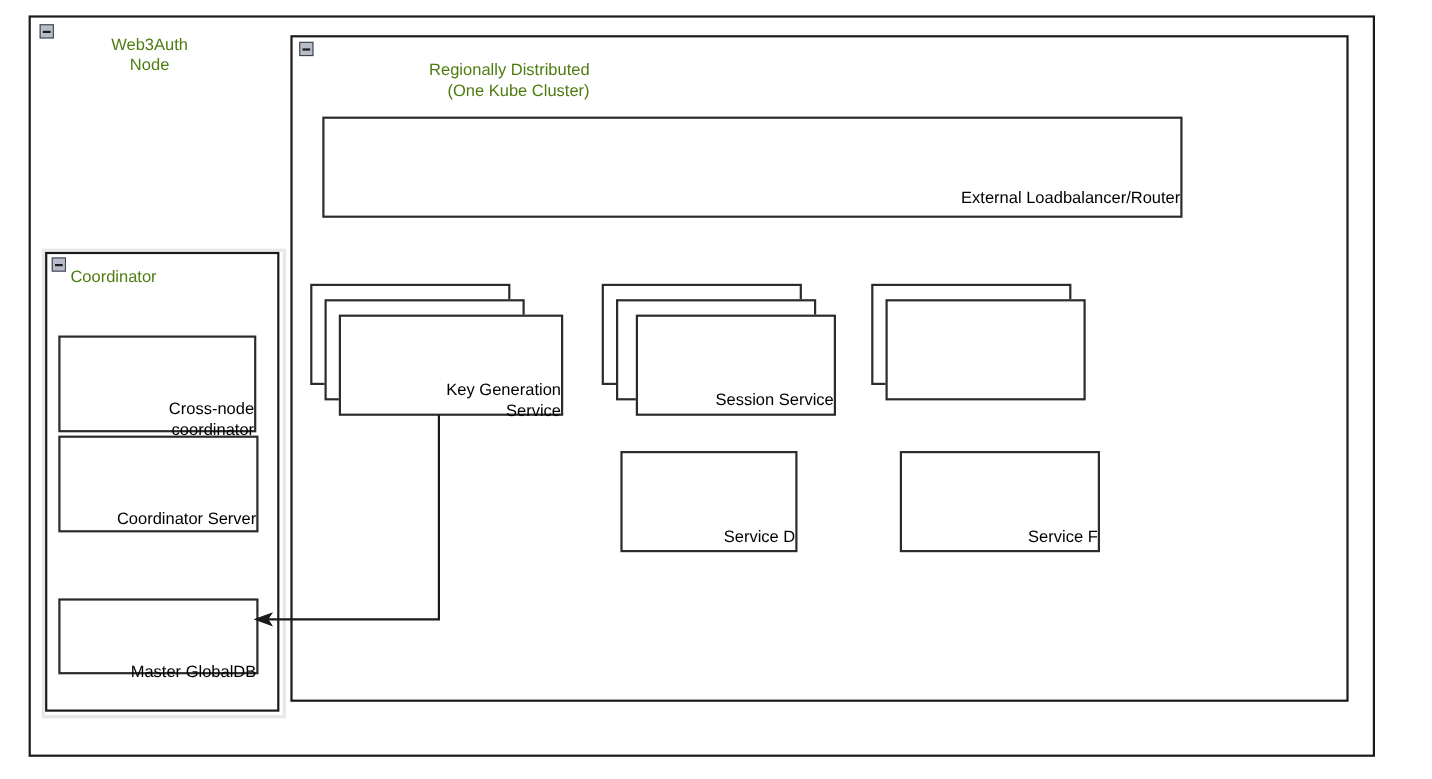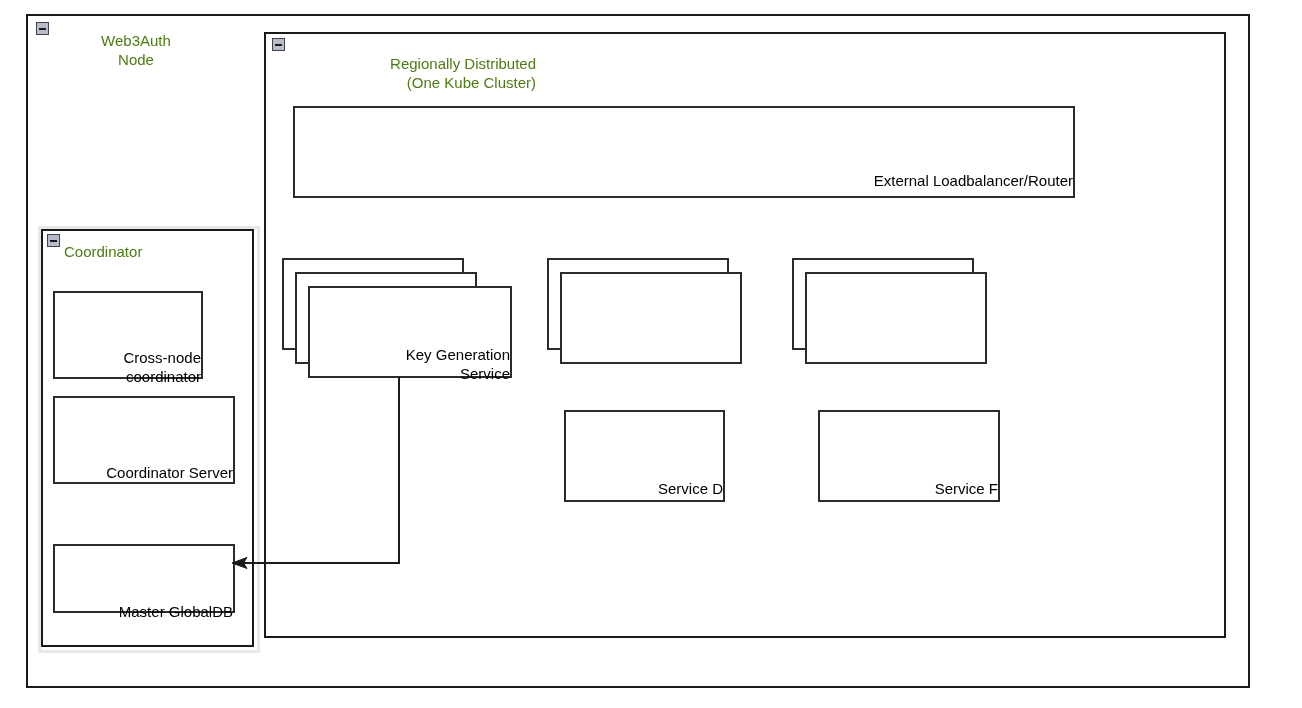--- a/index.html
+++ b/index.html
@@ -127,41 +127,44 @@
 
   <div class="box" style="left:282px; top:258px; width:182px; height:92px;"></div>
   <div class="box" style="left:295px; top:272px; width:182px; height:92px;"></div>
   <div class="box" style="left:308px; top:286px; width:204px; height:92px;">
     <div class="box-label">Key Generation
 Service</div>
   </div>
 
   <div class="box" style="left:547px; top:258px; width:182px; height:92px;"></div>
   <div class="box" style="left:560px; top:272px; width:182px; height:92px;"></div>
+  <div class="box" style="left:578px; top:286px; width:182px; height:92px;">
+    <div class="box-label">Session Service</div>
+  </div>
 
   <div class="box" style="left:792px; top:258px; width:182px; height:92px;"></div>
   <div class="box" style="left:805px; top:272px; width:182px; height:92px;"></div>
 
   <div class="box" style="left:564px; top:410px; width:161px; height:92px;">
     <div class="box-label">Service D</div>
   </div>
 
   <div class="box" style="left:818px; top:410px; width:182px; height:92px;">
     <div class="box-label">Service F</div>
   </div>
 
   <div class="group-frame" style="left:38px; top:226px; width:222px; height:427px;"></div>
 
   <div class="box container-box" style="left:41px; top:229px; width:213px; height:418px;"></div>
 
   <div class="collapse-icon" style="left:47px; top:234px;"></div>
 
   <div class="label" style="left:64px; top:242px; width:160px;">Coordinator</div>
 
-  <div class="box" style="left:53px; top:291px; width:150px; height:88px;">
+  <div class="box" style="left:53px; top:305px; width:180px; height:88px;">
     <div class="box-label">Cross-node
 coordinator</div>
   </div>
 
   <div class="box" style="left:53px; top:396px; width:182px; height:88px;">
     <div class="box-label">Coordinator Server</div>
   </div>
 
   <div class="box" style="left:53px; top:544px; width:182px; height:69px;">
     <div class="box-label">Master GlobalDB</div>

